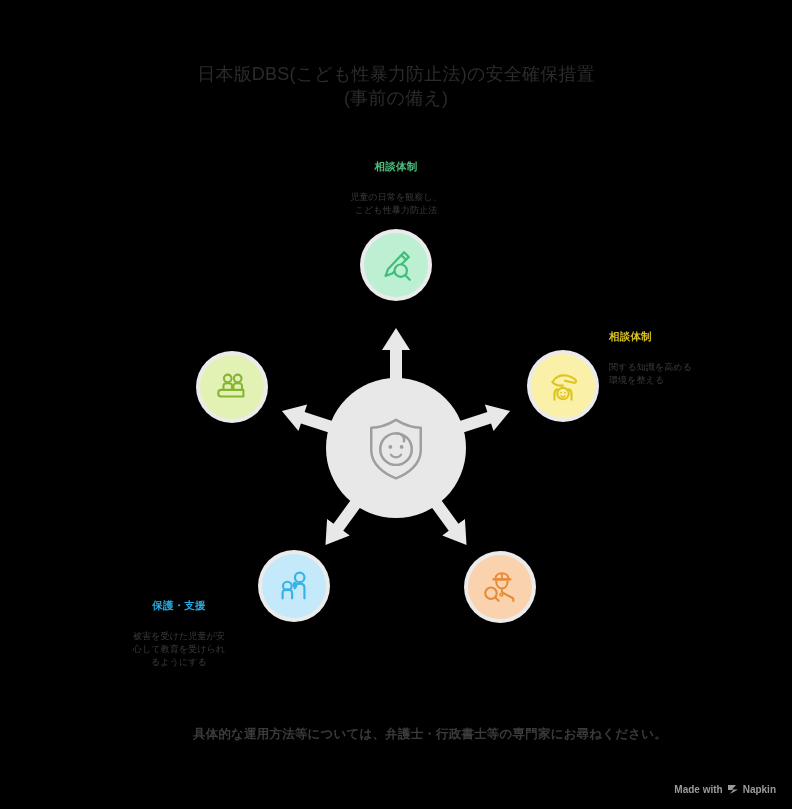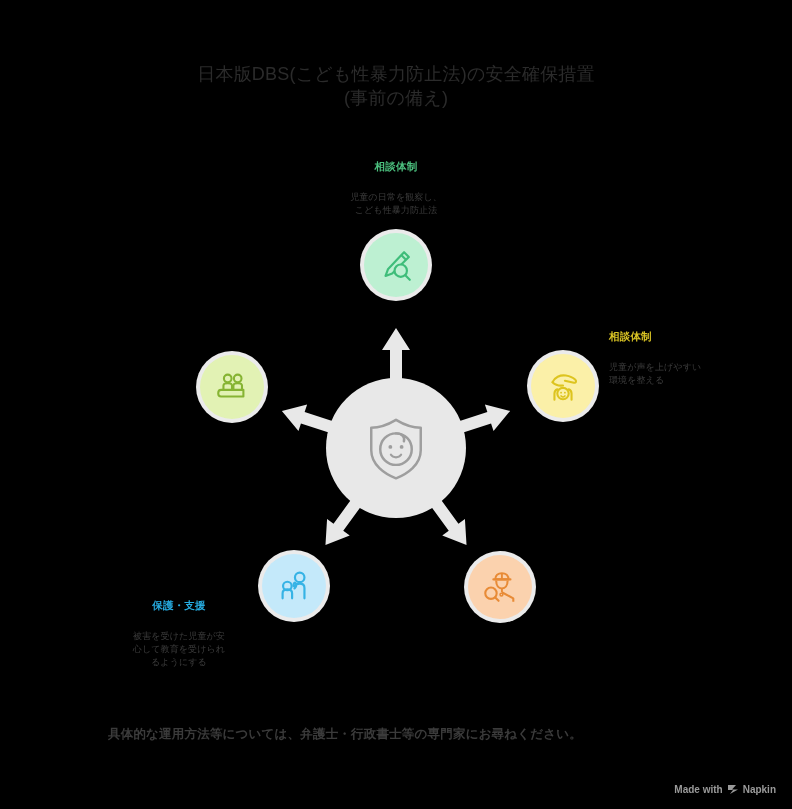--- a/index.html
+++ b/index.html
@@ -101,23 +101,23 @@
   #lbl-top    { left: 296px; top: 160px; width: 200px; text-align: center; }
   #lbl-left   { left: 50px;  top: 349px; width: 133px; text-align: right; }
   #lbl-right  { left: 609px; top: 330px; width: 140px; text-align: left; }
   #lbl-bleft  { left: 110px; top: 599px; width: 138px; text-align: center; }
   #lbl-bright { left: 548px; top: 578px; width: 145px; text-align: left; }
 
   
   .footer-note {
     position: absolute;
     top: 726px;
-    left: 12px;
+    left: 1px;
     width: 666px;
-    text-align: center;
+    text-align: right;
     color: #3b3b3b;
     font-size: 12.5px;
     font-weight: bold;
     letter-spacing: 0.2px;
   }
 
   .watermark {
     position: absolute;
     right: 16px;
     bottom: 14px;
@@ -238,21 +238,21 @@
     <div class="label-desc">
       <div>児童の日常を観察し、</div>
       <div>こども性暴力防止法</div>
     </div>
   </div>
 
 
   <div class="label-block" id="lbl-right">
     <div class="label-head" style="color:#d9c324;">相談体制</div>
     <div class="label-desc">
-      <div>児童が声を上げやすい</div>
+      <div>関する知識を高める</div>
       <div>環境を整える</div>
     </div>
   </div>
 
   <div class="label-block" id="lbl-bleft">
     <div class="label-head" style="color:#26abe0;">保護・支援</div>
     <div class="label-desc">
       <div>被害を受けた児童が安</div>
       <div>心して教育を受けられ</div>
       <div>るようにする</div>

